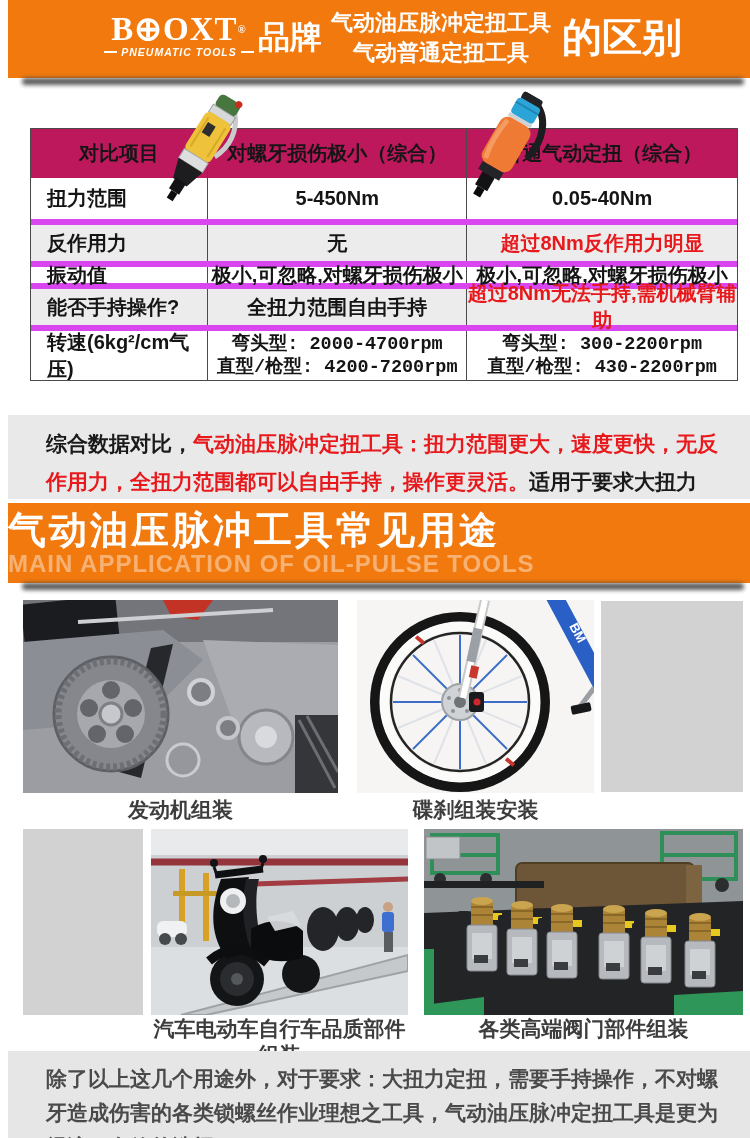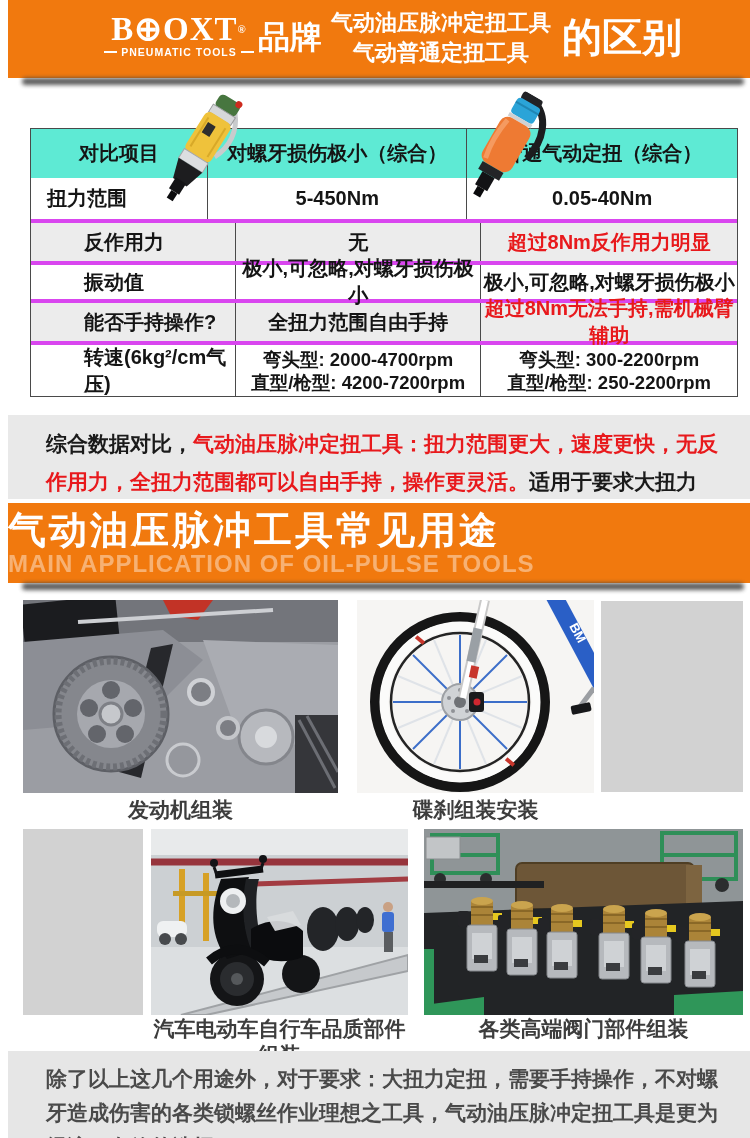--- a/index.html
+++ b/index.html
@@ -7,43 +7,43 @@
         font-family:"Liberation Sans",sans-serif;margin-left:8px;}
 
   
   .header{position:absolute;left:0;top:0;width:750px;height:78px;background:#F1790E;}
   .logo{position:absolute;left:96px;top:14px;width:150px;text-align:center;color:#fff;}
   .logo-brand{font-family:"Liberation Serif",serif;font-weight:bold;font-size:33px;
               letter-spacing:1px;line-height:30px;white-space:nowrap;}
   .logo-reg{font-size:11px;vertical-align:top;}
   .logo-tagline{display:flex;align-items:center;gap:4px;margin-top:2px;}
   .logo-tagline:before,.logo-tagline:after{content:"";flex:1;height:2px;background:#fff;}
-  .logo-tagline span{font-size:10.5px;font-weight:bold;letter-spacing:1px;white-space:nowrap;}
+  .logo-tagline span{font-size:10.5px;font-weight:bold;letter-spacing:1px;white-space:nowrap;font-style:italic;}
   .brand-suffix{position:absolute;left:250px;top:13px;color:#fff;font-weight:bold;font-size:32px;line-height:48px;}
   .header-mid{position:absolute;left:316px;top:8px;width:234px;text-align:center;color:#fff;
               font-weight:bold;font-size:22px;line-height:30px;}
   .header-suffix{position:absolute;left:554px;top:13px;color:#fff;font-weight:bold;font-size:40px;line-height:48px;}
   .hshadow{position:absolute;left:14px;right:14px;height:7px;background:#3d3d3d;
            border-radius:4px;filter:blur(2px);opacity:.85;}
 
   
   .cmp-table{position:absolute;left:22px;top:128px;width:708px;background:#fff;
              border:1px solid #4a4a4a;box-sizing:border-box;}
   .trow{display:flex;width:100%;box-sizing:border-box;}
-  .trow + .trow{border-top:4px solid #d946ef;padding-left:37px;}
+  .trow + .trow{border-top:6px solid #d946ef;}
   .thead{height:49px;font-size:22px;font-weight:bold;color:#151515;}
   .cell{display:flex;align-items:center;box-sizing:border-box;font-size:20px;color:#151515;}
   .c1{width:25.1%;border-right:1px solid #4a4a4a;padding-left:16px;}
   .c2{width:36.7%;border-right:1px solid #4a4a4a;justify-content:center;text-align:center;}
   .c3{width:38.2%;justify-content:center;text-align:center;}
   .thead .c1{justify-content:center;padding-left:0;}
   .trow .lbl{font-weight:bold;}
   .val{font-weight:bold;}
-  .cell .multiline{line-height:23px;font-size:18.5px;font-weight:bold;}
-  .r0{height:41px}.r1{height:42px}.r2{height:38px}.r3{height:42px}.r4{height:55px}
+  .cell .multiline{line-height:23px;font-size:18.5px;font-weight:bold;font-family:Liberation Mono, monospace;}
+  .r0{height:41px}.r1{height:42px}.r2{height:22px}.r3{height:42px}.r4{height:55px}
   .shaded{background:#ECECEC;}
 
   .tool-svg{position:absolute;z-index:5;}
 
   
   .summary{position:absolute;left:0;top:415px;width:750px;height:84px;background:#E9E9E9;
            box-sizing:border-box;padding:10px 38px 0 38px;font-size:21px;font-weight:bold;
            line-height:38px;color:#1a1a1a;}
 
   
@@ -78,21 +78,21 @@
     <div class="brand-suffix">品牌</div>
     <div class="header-mid">
       <div>气动油压脉冲定扭工具</div>
       <div>气动普通定扭工具</div>
     </div>
     <div class="header-suffix">的区别</div>
   </div>
   <div class="hshadow" style="top:78px;"></div>
 
   <div class="cmp-table">
-    <div class="trow thead" style="background-color: #5eead4;">
+    <div class="trow thead" style="background-color: #be185d;">
       <div class="cell c1">对比项目</div>
       <div class="cell c2">对螺牙损伤极小（综合）</div>
       <div class="cell c3">普通气动定扭（综合）</div>
     </div>
     <div id="table-body">
         <div class="trow r0">
           <div class="cell c1 lbl">扭力范围</div>
           <div class="cell c2">
             <div class="val">
               <div>5-450Nm</div>
@@ -147,21 +147,21 @@
           <div class="cell c1 lbl">转速(6kg²/cm气压)</div>
           <div class="cell c2">
             <div class="multiline">
               <div>弯头型: 2000-4700rpm</div>
               <div>直型/枪型: 4200-7200rpm</div>
             </div>
           </div>
           <div class="cell c3">
             <div class="multiline">
               <div>弯头型: 300-2200rpm</div>
-              <div>直型/枪型: 250-2200rpm</div>
+              <div>直型/枪型: 430-2200rpm</div>
             </div>
           </div>
         </div>
       </div>
   </div>
 
   <svg class="tool-svg" style="left:144px;top:86px;transform:rotate(32deg);" width="96" height="128" viewBox="0 0 96 128">
     <path d="M58,14 C70,28 72,46 64,62" stroke="#c9cbcd" stroke-width="5" fill="none"></path>
     <rect x="36" y="4" width="24" height="15" rx="5" fill="#47763f"></rect>
     <circle cx="57" cy="5" r="3.5" fill="#cd2b1e"></circle>

